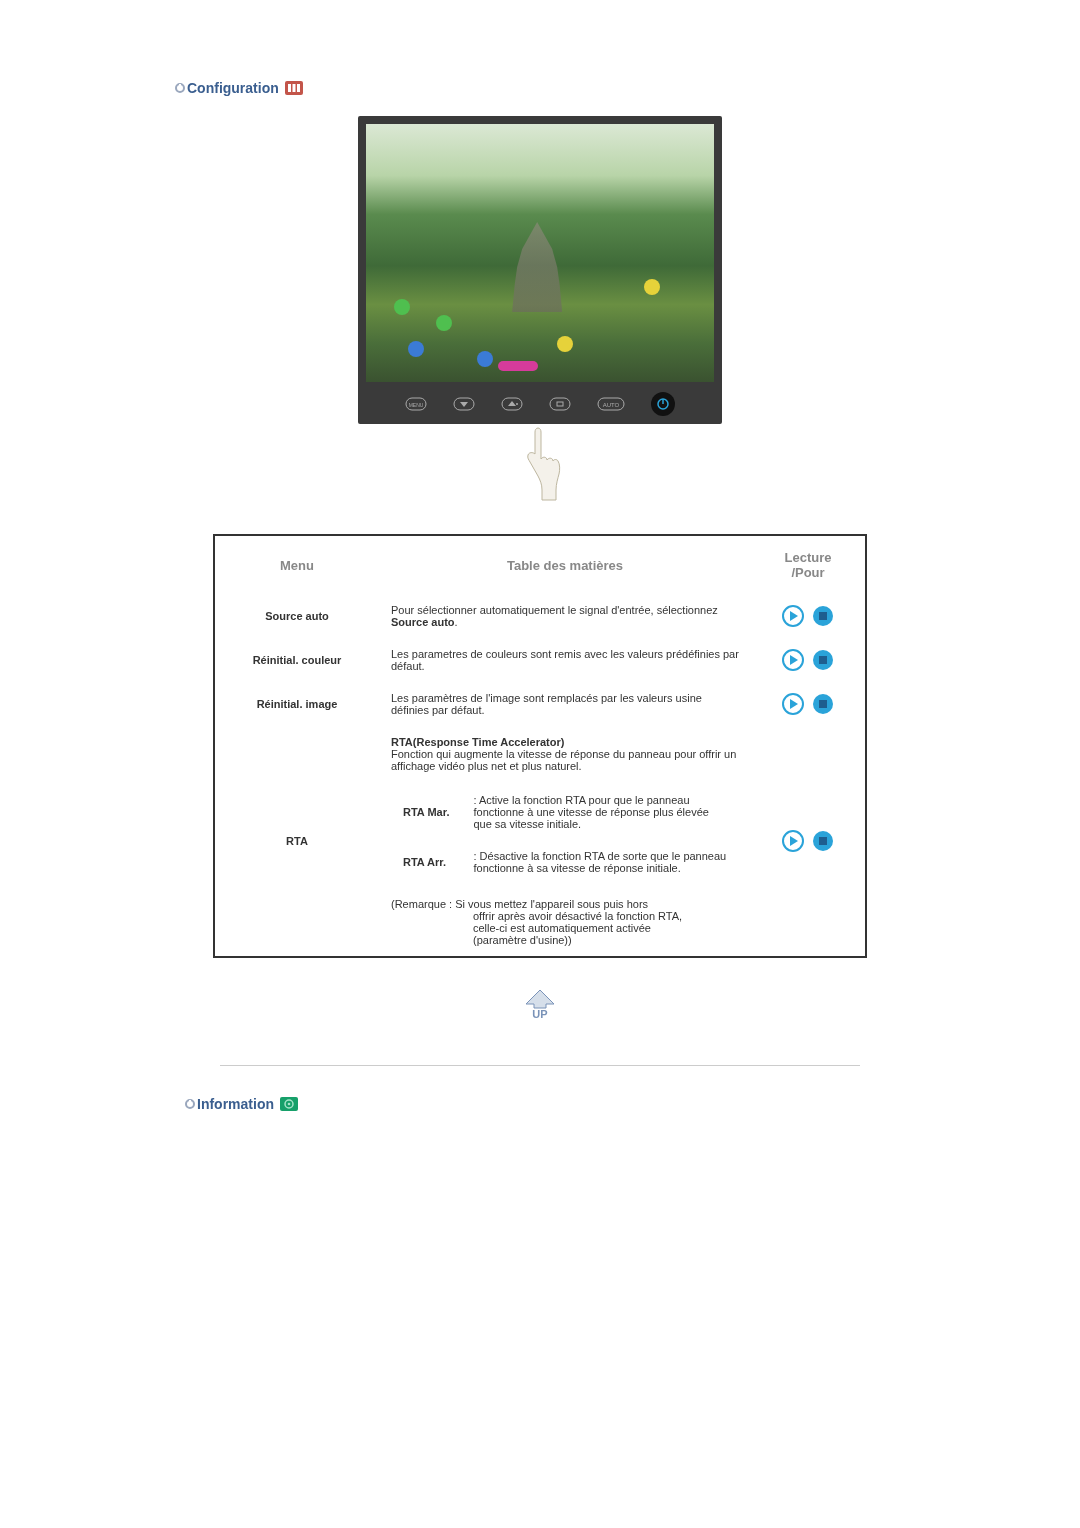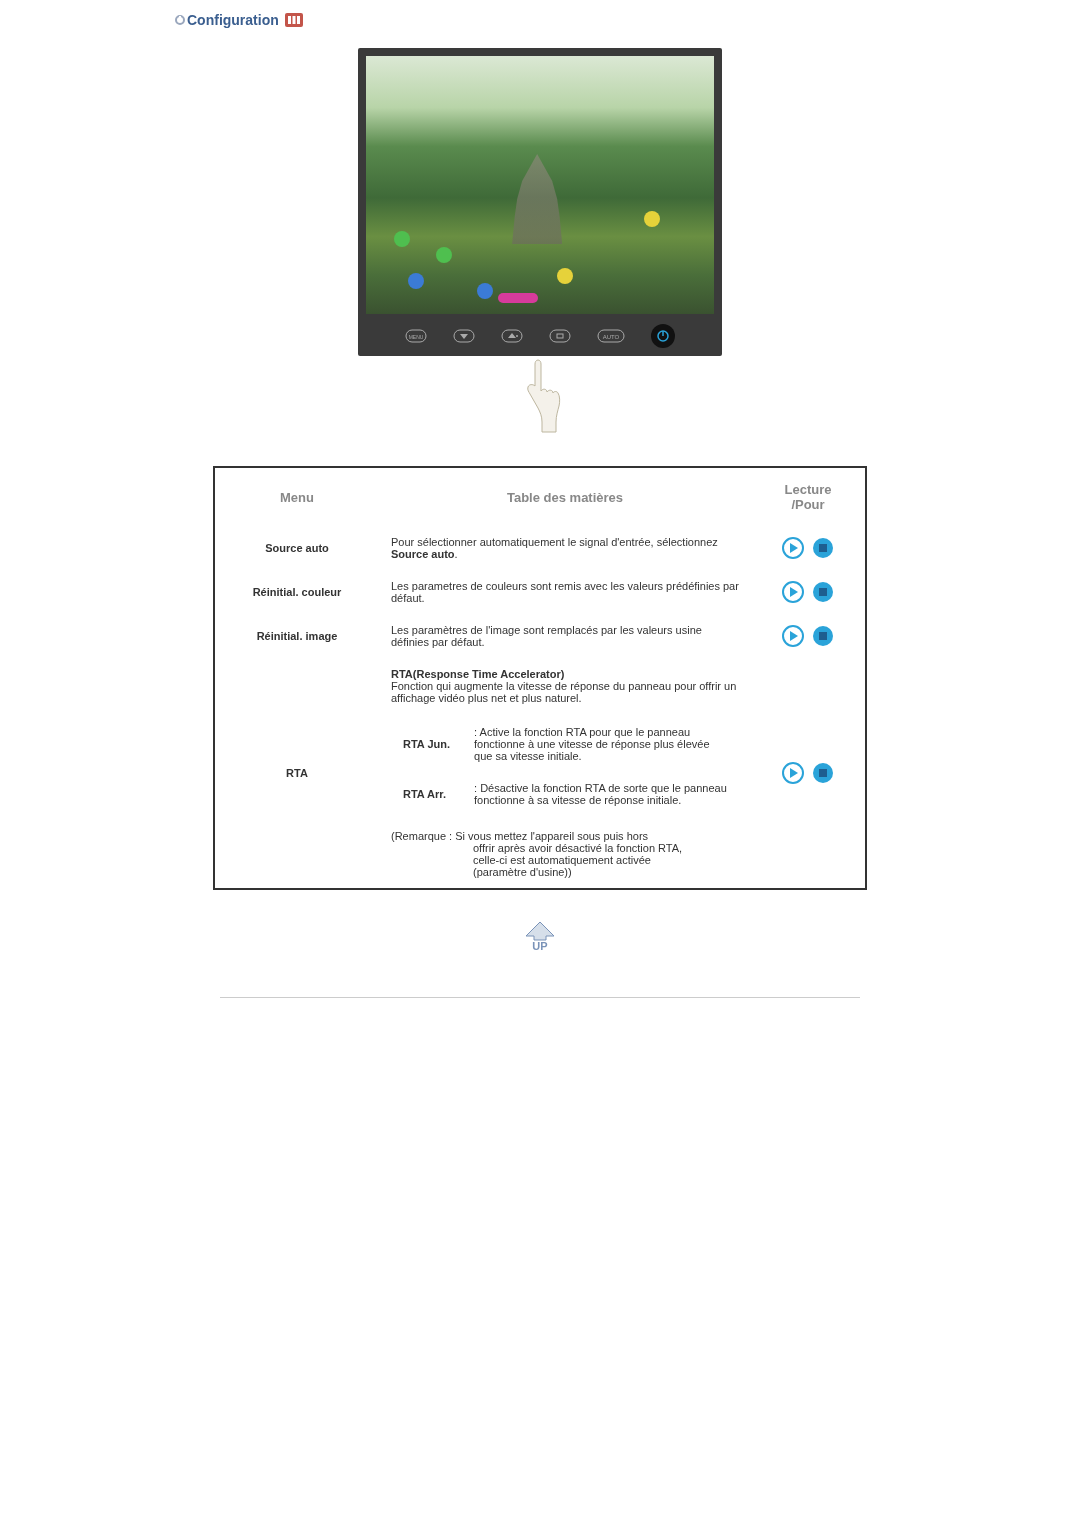--- a/index.html
+++ b/index.html
@@ -5,21 +5,22 @@
   body {
     margin: 0;
     padding: 0;
     background: #ffffff;
     font-family: Arial, Helvetica, sans-serif;
     font-size: 13px;
     color: #333;
   }
   .page {
     width: 1080px;
-    margin: 12px auto;
+    margin: 0 auto;
+    padding-top: 80px;
   }
   .section-header {
     margin-left: 175px;
     display: flex;
     align-items: center;
   }
   .bullet-icon {
     width: 10px;
     height: 10px;
     display: inline-block;
@@ -303,21 +304,21 @@
       </tr>
 
       <tr>
         <td class="col-menu">RTA</td>
         <td>
           <div><b>RTA(Response Time Accelerator)</b></div>
           <div>Fonction qui augmente la vitesse de réponse du panneau pour offrir un affichage vidéo plus net et plus naturel.</div>
           <table class="inner-table" style="margin-top:12px;">
             <tbody>
                   <tr>
-              <td class="inner-label">RTA Jun.</td>
+              <td class="inner-label">RTA Mar.</td>
               <td>: Active la fonction RTA pour que le panneau fonctionne à une vitesse de réponse plus élevée que sa vitesse initiale.</td>
             </tr>
             <tr>
               <td class="inner-label">RTA Arr.</td>
               <td>: Désactive la fonction RTA de sorte que le panneau fonctionne à sa vitesse de réponse initiale.</td>
             </tr>
           </tbody>
               </table>
           <div class="remark-block">
             (<span class="remark-label">Remarque</span><span> : Si vous mettez l'appareil sous puis hors</span><br>
@@ -349,14 +350,30 @@
     <span class="up-btn">
       <svg width="40" height="34">
         <polygon points="20,2 34,16 26,16 26,20 14,20 14,16 6,16" fill="#d6dfea" stroke="#7a93b8" stroke-width="1"></polygon>
         <text x="20" y="30" font-size="11" font-weight="bold" fill="#7a93b8" text-anchor="middle">UP</text>
       </svg>
     </span>
   </div>
 
   <hr class="divider">
 
+  <div class="section-header" style="margin-left:185px;">
+    <span class="bullet-icon">
+      <svg width="10" height="10">
+          <circle cx="5" cy="5" r="4" fill="none" stroke="#9aa7bd" stroke-width="2"></circle>
+          <rect x="4" y="1" width="2" height="4" fill="#fff"></rect>
+        </svg>
+    </span>
+    <span class="section-title">Information</span>
+    <span class="badge-icon badge-info">
+      <svg width="18" height="14">
+          <rect x="0" y="0" width="18" height="14" rx="2" fill="#17a06a"></rect>
+      <circle cx="9" cy="7" r="4" fill="none" stroke="#a6e4c9" stroke-width="1.5"></circle>
+          <circle cx="9" cy="7" r="1.3" fill="#a6e4c9"></circle>
+        </svg>
+    </span>
+  </div>
 
 </div>
 
 </body></html>

